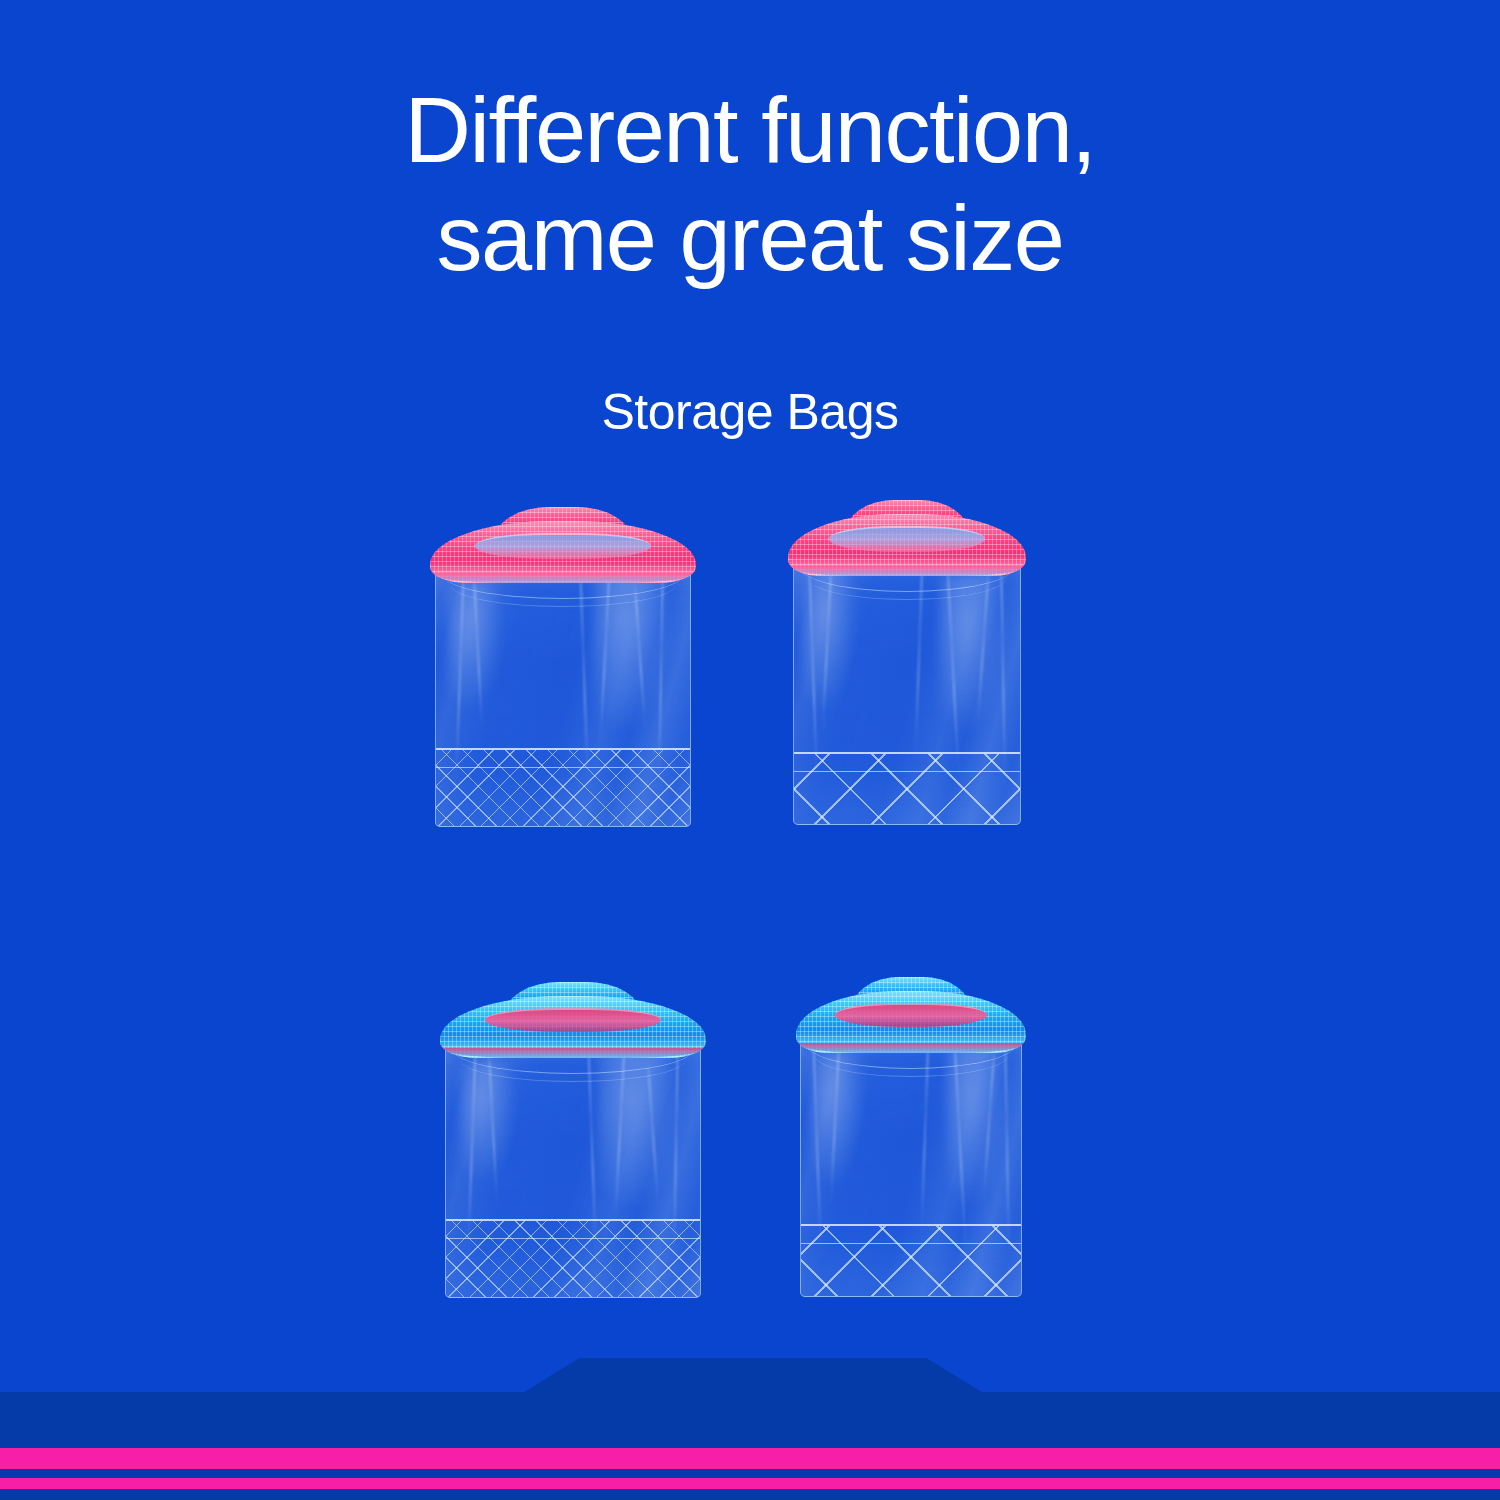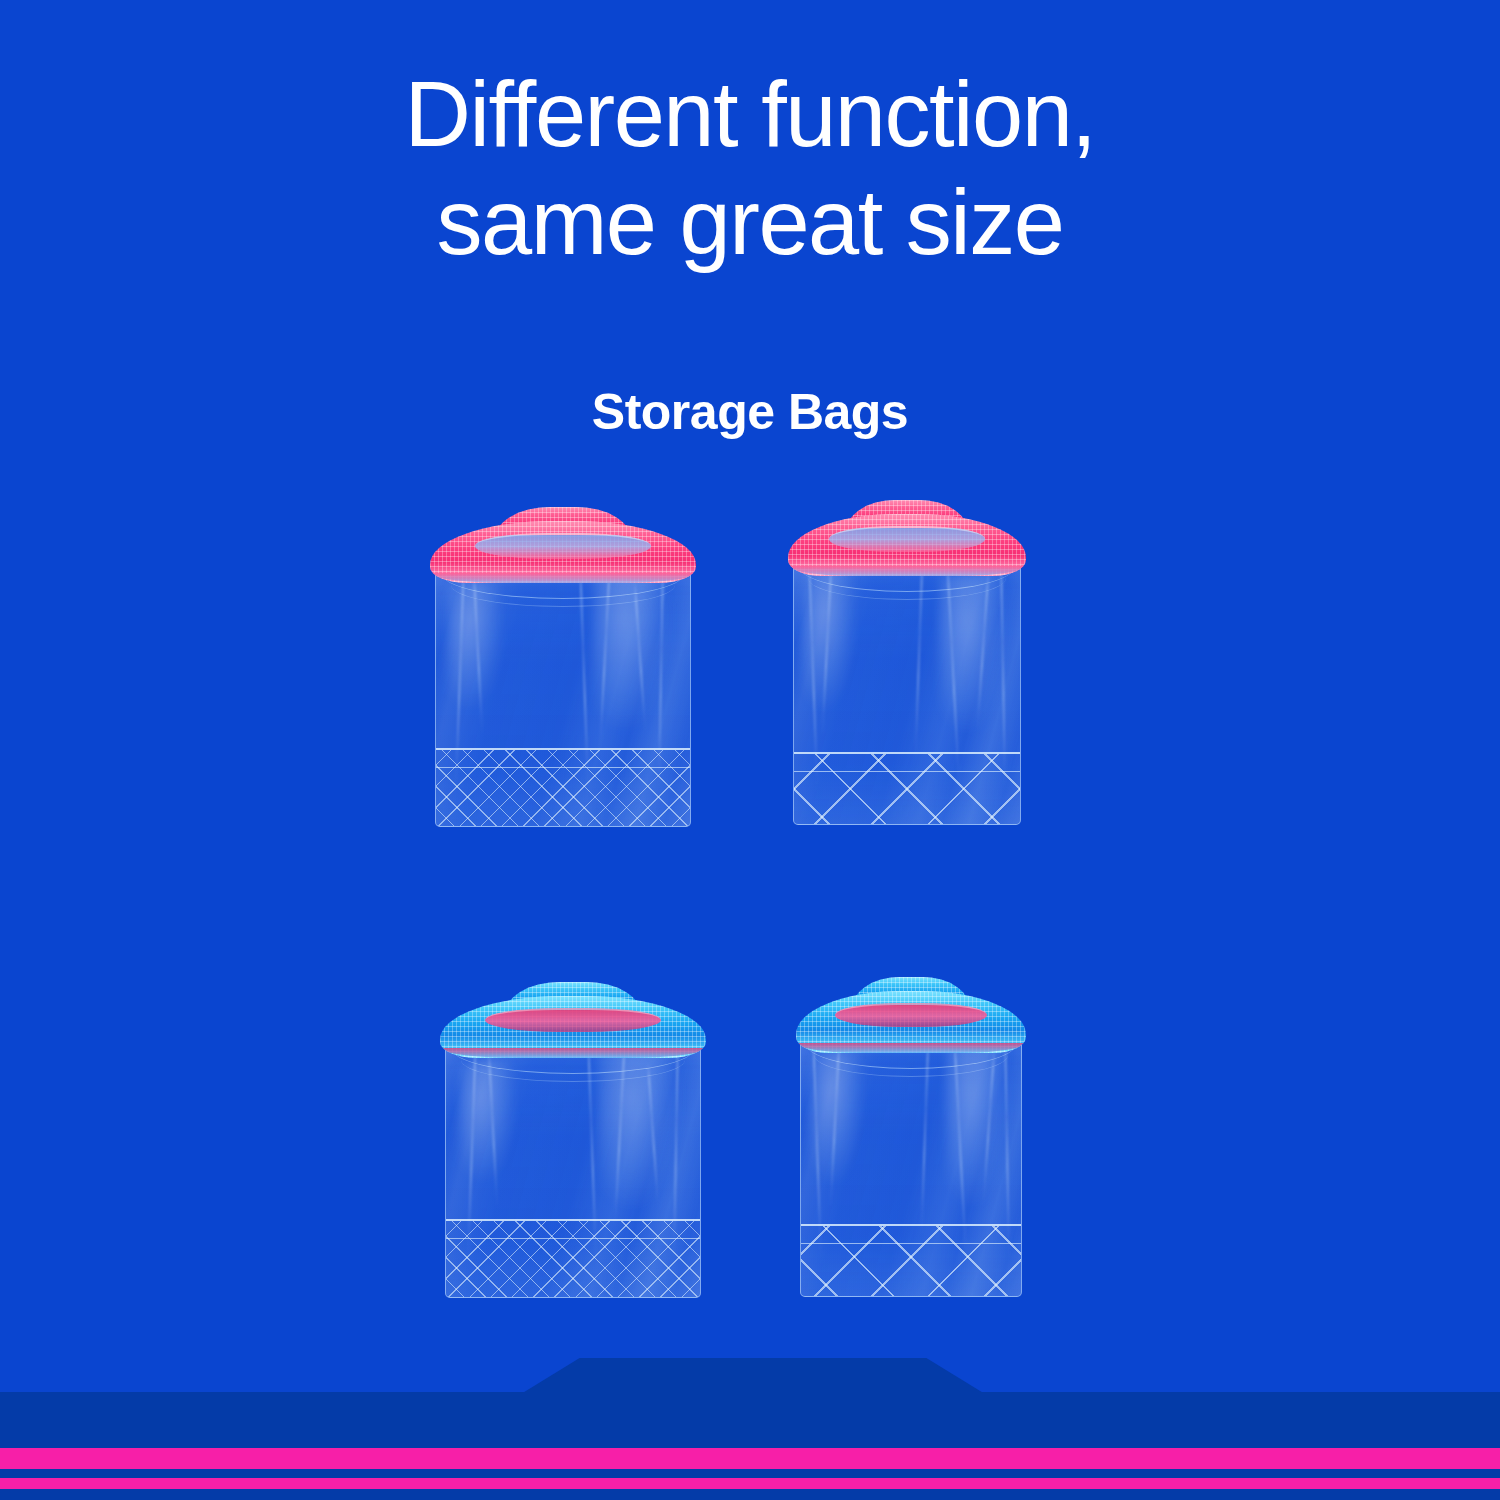--- a/index.html
+++ b/index.html
@@ -15,41 +15,41 @@
     position:relative;
     width:1500px;
     height:1500px;
     background:#0A45D0;
     overflow:hidden;
   }
 
   
   .headline {
     position:absolute;
-    left:0; top:60px;
+    left:0; top:76px;
     width:1500px;
     text-align:center;
     color:#FFFFFF;
     font-size:92px;
     line-height:108px;
     font-weight:400;
     letter-spacing:-1.5px;
     white-space:pre-line;
   }
 
   
   .section-label {
     position:absolute;
     left:0;
     width:1500px;
     text-align:center;
     color:#FFFFFF;
     font-size:50px;
     line-height:58px;
-    font-weight:700;
+    font-weight:400;
     letter-spacing:-0.5px;
   }
   #label-storage { top:383px; }
   #label-freezer { top:866px; }
 
   
   .bag-row { position:absolute; left:0; width:1500px; }
   #row-storage { top:495px; height:340px; }
   #row-freezer { top:972px; height:335px; }
 

